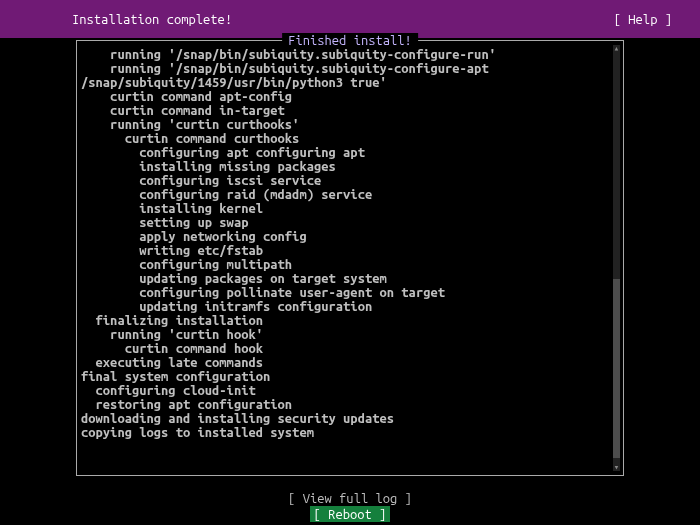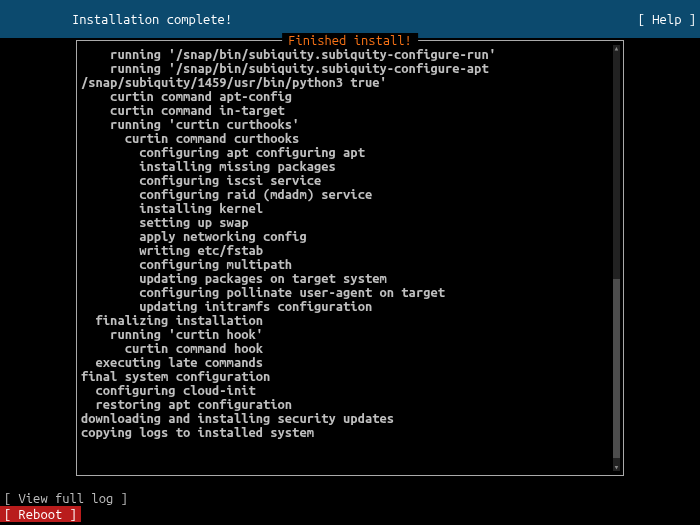--- a/index.html
+++ b/index.html
@@ -7,27 +7,27 @@
     width: 700px;
     height: 525px;
     background: #000;
     font-family: "Ubuntu Mono", "DejaVu Sans Mono", "Consolas", monospace;
     font-size: 13px;
     line-height: 14px;
     color: #fff;
     overflow: hidden;
   }
   .header {
-    background: #0c4a6e;
+    background: #701a75;
     color: #fff;
     height: 38px;
     display: flex;
     justify-content: space-between;
     align-items: center;
-    padding: 0 4px 0 72px;
+    padding: 0 28px 0 72px;
     font-size: 13px;
   }
   .header .title { font-weight: normal; }
   .header .help { }
   .log-area {
     position: absolute;
     top: 40px;
     left: 76px;
     width: 548px;
     height: 436px;
@@ -37,21 +37,21 @@
     padding: 4px 2px 4px 2px;
     position: relative;
     height: 100%;
   }
   .box-title {
     position: absolute;
     top: -8px;
     left: 50%;
     transform: translateX(-50%);
     background: #000;
-    color: #f97316;
+    color: #c4b5fd;
     padding: 0 6px;
     white-space: nowrap;
   }
   .log-lines {
     color: #bfbfbf;
     white-space: pre;
     overflow: hidden;
     padding-left: 2px;
     padding-top: 2px;
   }
@@ -72,30 +72,30 @@
     background: #4d4d4d;
   }
   .scroll-arrow { position:absolute; left:0; right:0; text-align:center; color:#888; font-size:9px; line-height:9px;}
   .scroll-arrow.up{top:-1px;}
   .scroll-arrow.dn{bottom:-1px;}
   .footer {
     position: absolute;
     top: 490px;
     left: 0;
     width: 700px;
-    text-align: left;
+    text-align: center;
     line-height: 16px;
   }
   .footer-row {
     display: inline-block;
     color: #bfbfbf;
     padding: 0 4px;
   }
   .footer-row.reboot {
-    background: #b91c1c;
+    background: #15803d;
     color: #fff;
   }
 </style>
 </head>
 <body>
 
 <div class="header">
   <span class="title">Installation complete!</span>
   <span class="help">[ Help ]</span>
 </div>

